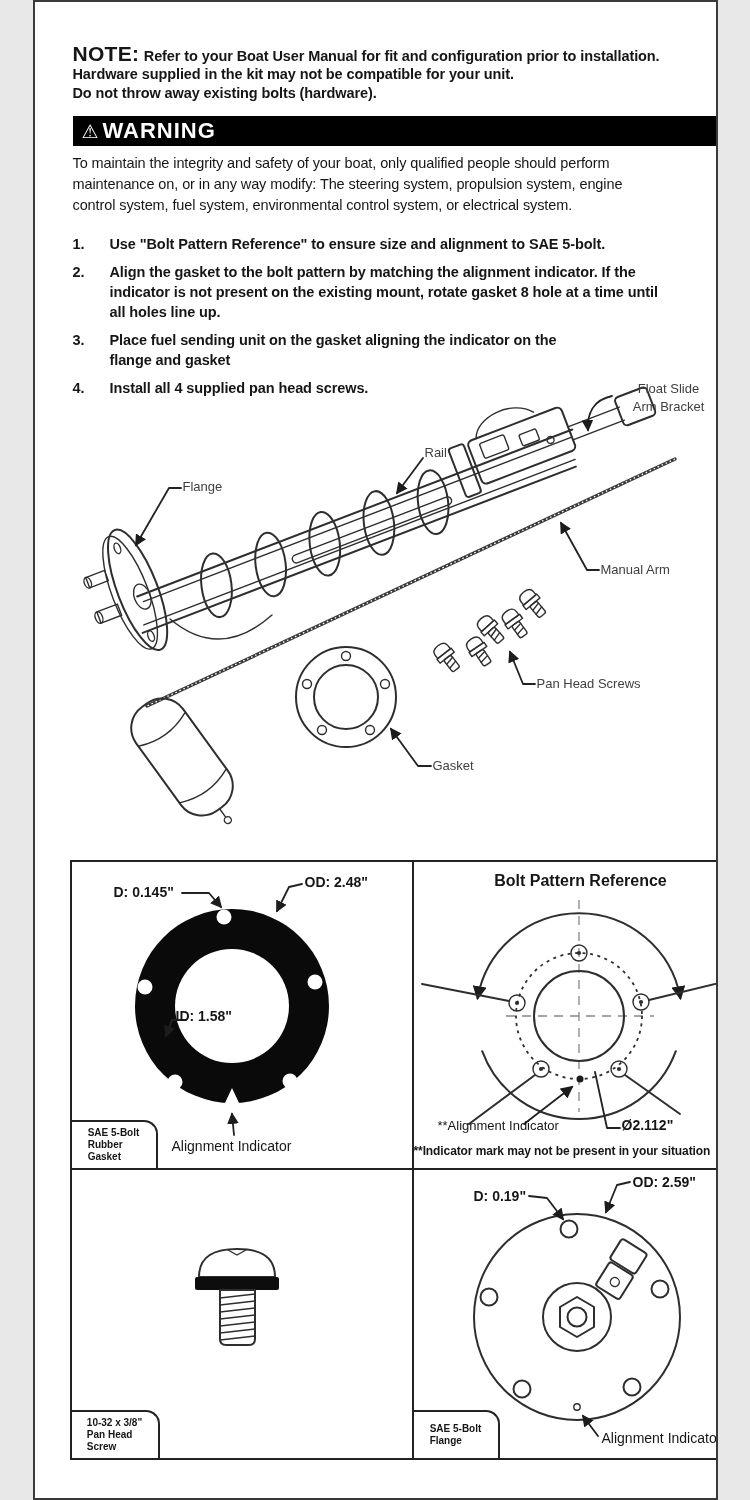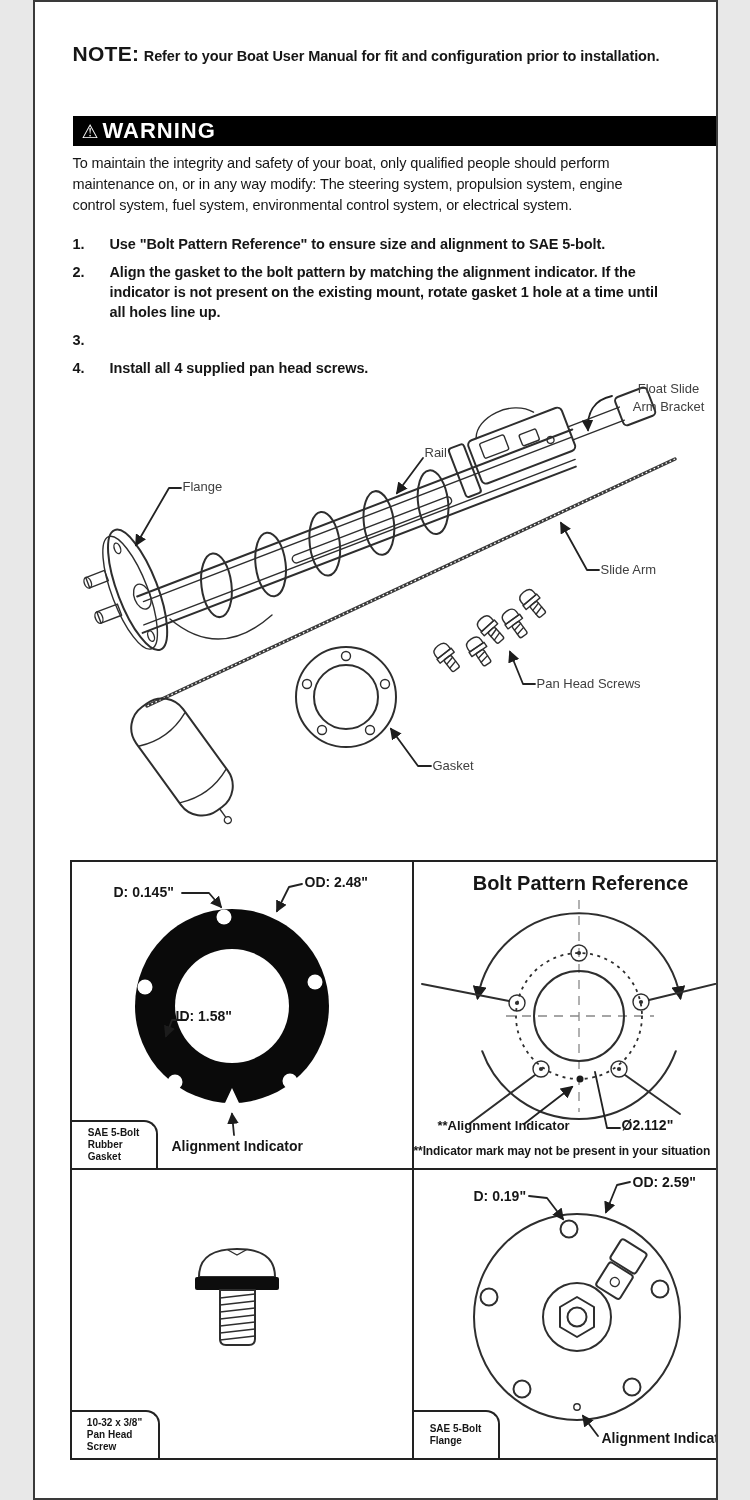--- a/index.html
+++ b/index.html
@@ -44,23 +44,23 @@
     position:absolute;left:35px;top:858px;width:680px;height:600px;
     border:2px solid #222;box-sizing:border-box;
     display:grid;grid-template-columns:342px 334px;grid-template-rows:308px 288px;
   }
   .cell{position:relative;box-sizing:border-box;}
   .cell.tl{border-right:2px solid #222;border-bottom:2px solid #222;}
   .cell.tr{border-bottom:2px solid #222;}
   .cell.bl{border-right:2px solid #222;}
   .cell svg{position:absolute;left:0;top:0;}
   .dim-label{position:absolute;font-size:14px;font-weight:bold;white-space:nowrap;}
-  .small-label{position:absolute;font-size:13px;font-weight:bold;white-space:nowrap;}
+  .small-label{position:absolute;font-size:13px;font-weight:normal;white-space:nowrap;}
   .panel-title{position:absolute;left:0;right:0;top:10px;text-align:center;
-    font-size:20px;font-weight:bold;}
+    font-size:16px;font-weight:bold;}
   .footnote{position:absolute;left:0;right:0;top:282px;text-align:left;
     font-size:12px;font-weight:bold;letter-spacing:-.1px;}
   .corner-tag{
     position:absolute;left:0;bottom:0;width:84px;height:46px;background:#fff;
     border-top:2px solid #222;border-right:2px solid #222;border-top-right-radius:14px;
     display:flex;align-items:center;justify-content:center;
     font-size:10px;font-weight:bold;line-height:12px;white-space:pre;z-index:3;
   }
   .stroke{fill:none;stroke:#2e2e2e;stroke-width:2;stroke-linecap:round;stroke-linejoin:round;}
   .thin{stroke-width:1.4;}
@@ -68,42 +68,46 @@
 </style>
 </head>
 <body>
 
 <div class="page">
 
   <div class="note-line1">
     <span class="note-label">NOTE:</span>
     <span class="note-first">Refer to your Boat User Manual for fit and configuration prior to installation.</span>
   </div>
+  <div class="note-rest">Hardware supplied in the kit may not be compatible for your unit.
+Do not throw away existing bolts (hardware).</div>
 
   <div class="banner">
     <span class="banner-icon">⚠</span>
     <span class="banner-title">WARNING</span>
   </div>
   <div class="warn-body">To maintain the integrity and safety of your boat, only qualified people should perform
 maintenance on, or in any way modify: The steering system, propulsion system, engine
 control system, fuel system, environmental control system, or electrical system.</div>
 
   <div class="steps">
     <div class="step">
       <span class="step-num">1.</span>
       <span class="step-text">Use "Bolt Pattern Reference" to ensure size and alignment to SAE 5-bolt.</span>
     </div>
     <div class="step">
       <span class="step-num">2.</span>
       <span class="step-text">Align the gasket to the bolt pattern by matching the alignment indicator. If the
-indicator is not present on the existing mount, rotate gasket 1 hole at a time until
+indicator is not present on the existing mount, rotate gasket 8 hole at a time until
 all holes line up.</span>
     </div>
     <div class="step">
       <span class="step-num">3.</span>
+      <span class="step-text">Place fuel sending unit on the gasket aligning the indicator on the
+flange and gasket</span>
     </div>
     <div class="step">
       <span class="step-num">4.</span>
       <span class="step-text">Install all 4 supplied pan head screws.</span>
     </div>
   </div>
 
   <div class="illo">
     <svg width="750" height="486" viewBox="0 0 750 486">
       <defs>
@@ -219,21 +223,21 @@
       <path class="leader" d="M146,114 L134,114 L101,171" marker-end="url(#ah)"></path>
       <path class="leader" d="M564,196 L552,196 L526,149" marker-end="url(#ah)"></path>
       <path class="leader" d="M500,310 L488,310 L475,278" marker-end="url(#ah)"></path>
       <path class="leader" d="M396,392 L383,392 L356,355" marker-end="url(#ah)"></path>
     </svg>
 
     <div class="illo-label" style="left:578px;top:6px;width:112px;text-align:center;">Float Slide
 Arm Bracket</div>
     <div class="illo-label" style="left:390px;top:70px;text-align:center;">Rail</div>
     <div class="illo-label" style="left:148px;top:104px;">Flange</div>
-    <div class="illo-label" style="left:566px;top:187px;">Slide Arm</div>
+    <div class="illo-label" style="left:566px;top:187px;">Manual Arm</div>
     <div class="illo-label" style="left:502px;top:301px;text-align:center;">Pan Head Screws</div>
     <div class="illo-label" style="left:398px;top:383px;">Gasket</div>
   </div>
 
   <div class="grid">
 
     <div class="cell tl">
       <svg width="340" height="306" viewBox="0 0 340 306">
         <defs>
           <marker id="ah2" viewBox="0 0 10 10" refX="8.5" refY="5" markerWidth="6.5" markerHeight="6.5" orient="auto-start-reverse">

